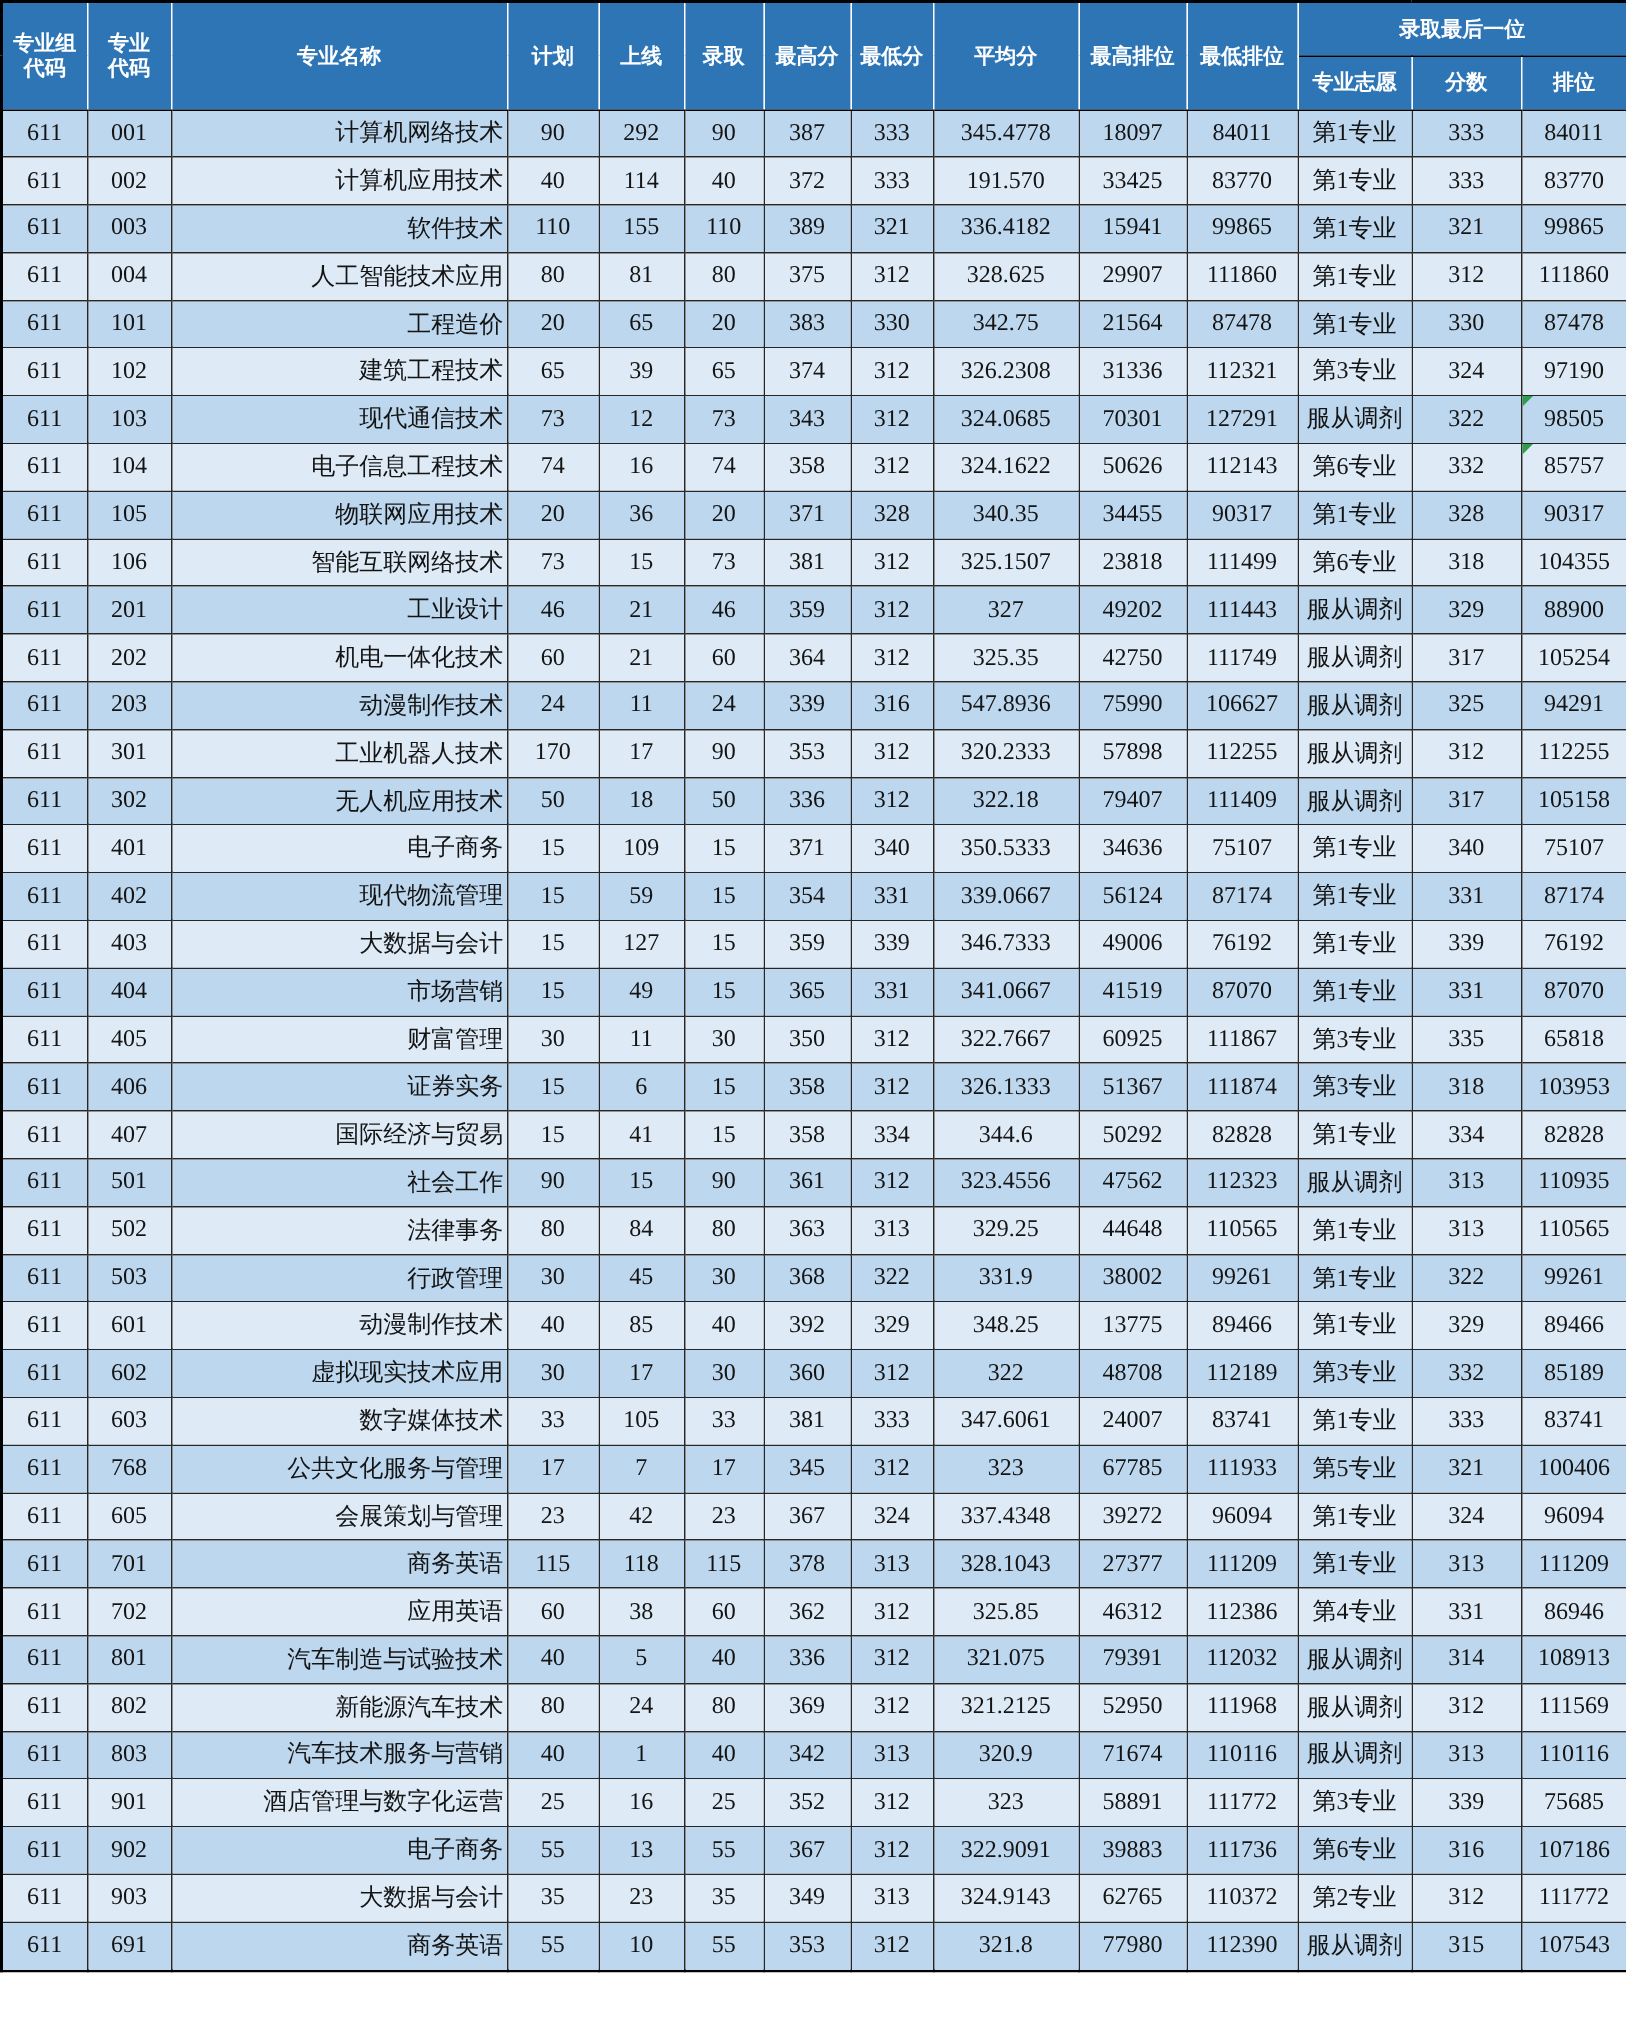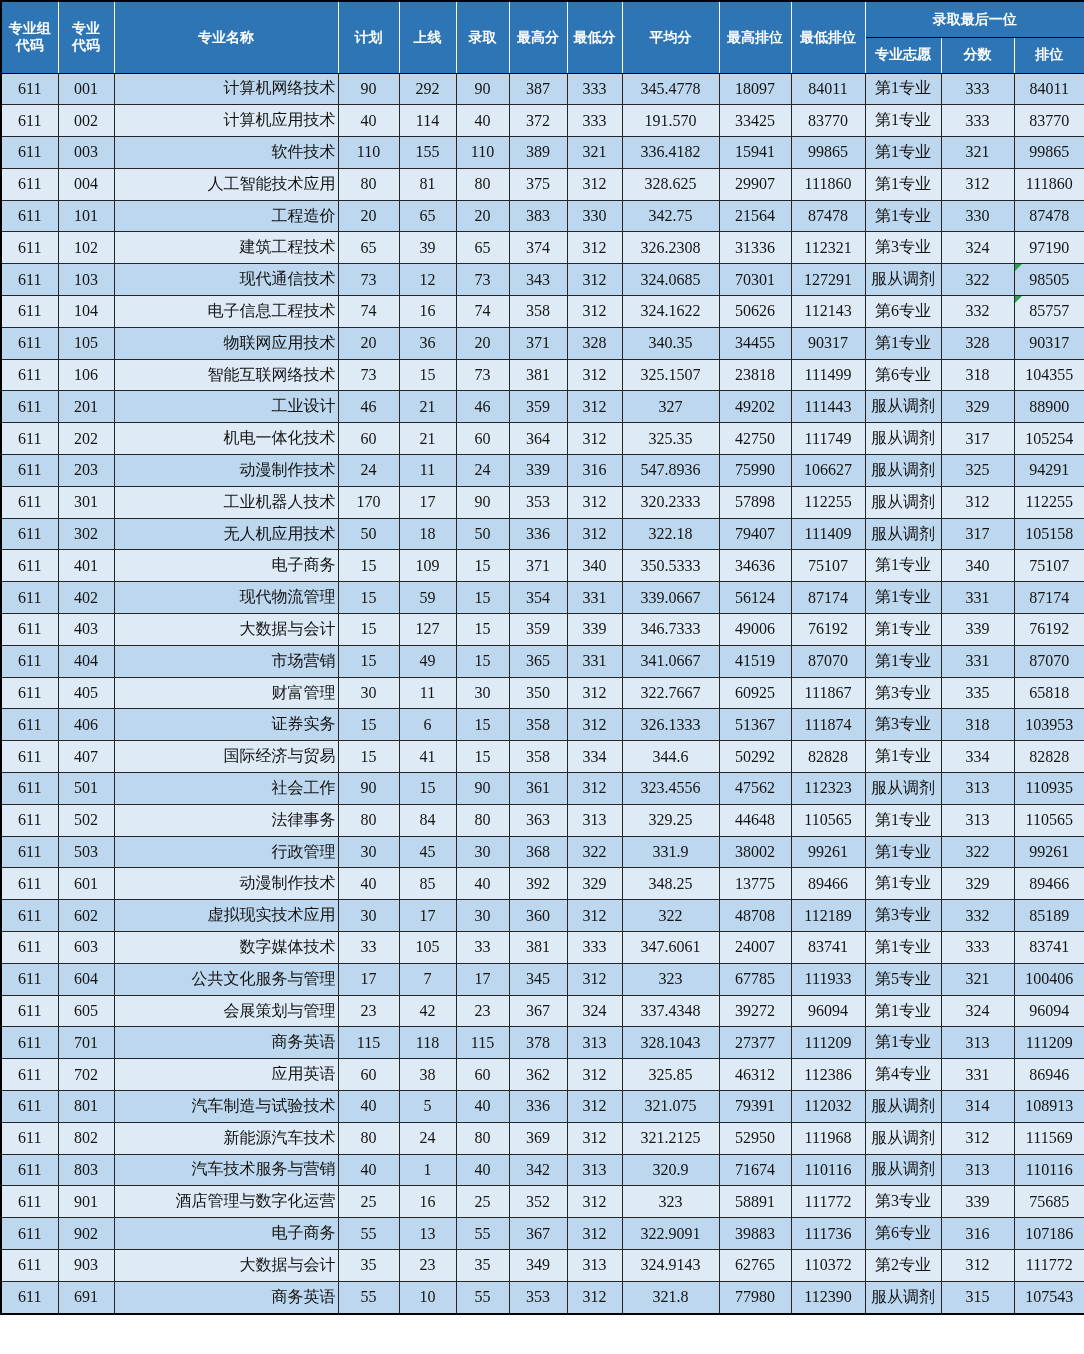--- a/index.html
+++ b/index.html
@@ -541,21 +541,21 @@
         <td>333</td>
         <td>347.6061</td>
         <td>24007</td>
         <td>83741</td>
         <td>第1专业</td>
         <td>333</td>
         <td>83741</td>
       </tr>
       <tr class="odd">
         <td>611</td>
-        <td>604</td>
+        <td>768</td>
         <td class="name">公共文化服务与管理</td>
         <td>17</td>
         <td>7</td>
         <td>17</td>
         <td>345</td>
         <td>312</td>
         <td>323</td>
         <td>67785</td>
         <td>111933</td>
         <td>第5专业</td>

